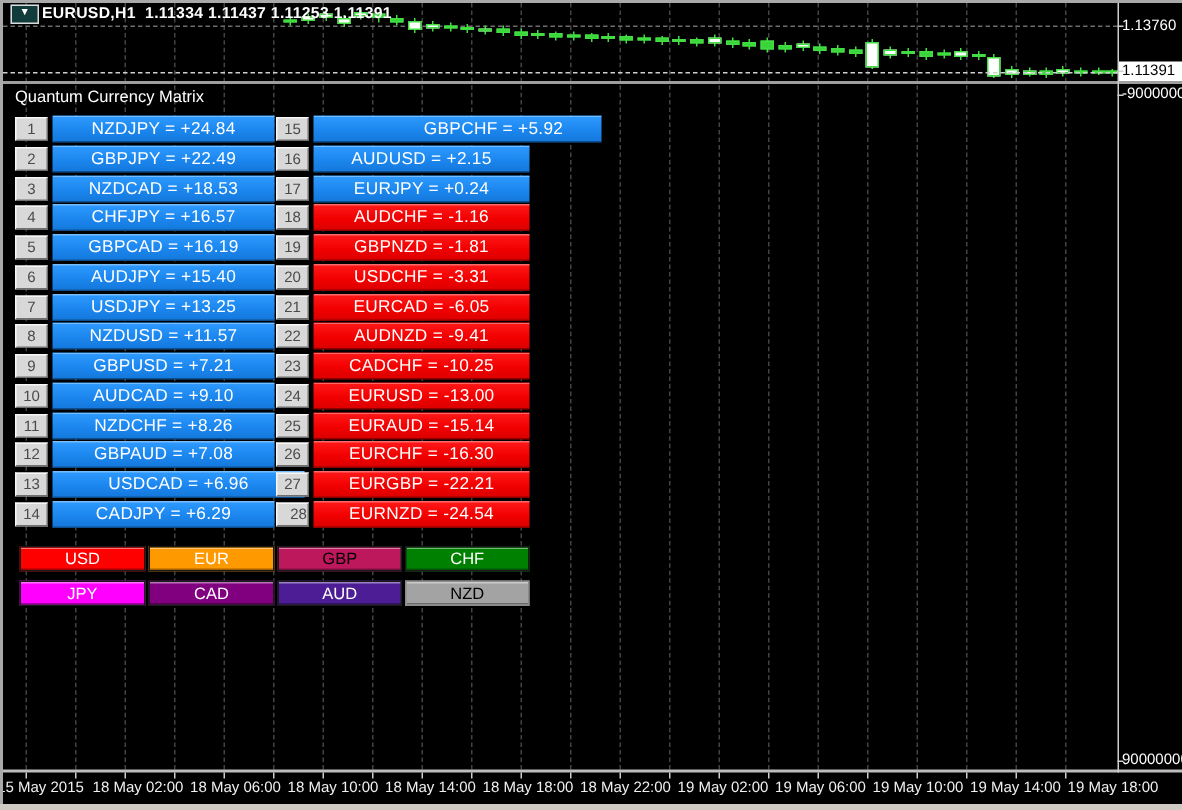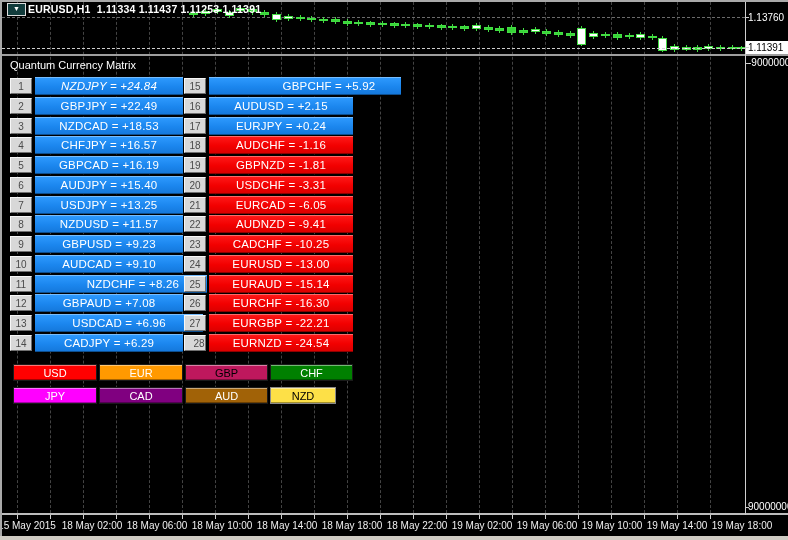--- a/index.html
+++ b/index.html
@@ -211,41 +211,41 @@
   <div class="abs pricelabel" style="top:57px;">-9000000</div>
   <div class="abs pricelabel" style="top:501px;">90000000</div>
   <div class="abs tick-h" style="top:17px;"></div>
   <div class="abs tick-h" style="top:47px;"></div>
   <div class="abs tick-h" style="top:63px;"></div>
   <div class="abs tick-h" style="top:507px;"></div>
 
   <div id="matrix-title" class="abs">Quantum Currency Matrix</div>
   <div id="matrix-rows" class="abs" style="left:0;top:0;">
       <div class="abs numbtn" style="left: 10px; top: 78px;">1</div>
-      <div class="abs pairbar positive" style="left: 35px; top: 77px; width: 148px; font-style: italic;">NZDJPY = +24.84</div>
+      <div class="abs pairbar positive" style="left: 35px; top: 77px; width: 148px;">NZDJPY = +24.84</div>
       <div class="abs numbtn" style="left: 10px; top: 98px;">2</div>
       <div class="abs pairbar positive" style="left: 35px; top: 97px; width: 148px;">GBPJPY = +22.49</div>
       <div class="abs numbtn" style="left: 10px; top: 118px;">3</div>
       <div class="abs pairbar positive" style="left: 35px; top: 117px; width: 148px;">NZDCAD = +18.53</div>
       <div class="abs numbtn" style="left: 10px; top: 137px;">4</div>
       <div class="abs pairbar positive" style="left: 35px; top: 136px; width: 148px;">CHFJPY = +16.57</div>
       <div class="abs numbtn" style="left: 10px; top: 157px;">5</div>
       <div class="abs pairbar positive" style="left: 35px; top: 156px; width: 148px;">GBPCAD = +16.19</div>
       <div class="abs numbtn" style="left: 10px; top: 177px;">6</div>
       <div class="abs pairbar positive" style="left: 35px; top: 176px; width: 148px;">AUDJPY = +15.40</div>
       <div class="abs numbtn" style="left: 10px; top: 197px;">7</div>
       <div class="abs pairbar positive" style="left: 35px; top: 196px; width: 148px;">USDJPY = +13.25</div>
       <div class="abs numbtn" style="left: 10px; top: 216px;">8</div>
       <div class="abs pairbar positive" style="left: 35px; top: 215px; width: 148px;">NZDUSD = +11.57</div>
       <div class="abs numbtn" style="left: 10px; top: 236px;">9</div>
-      <div class="abs pairbar positive" style="left: 35px; top: 235px; width: 148px;">GBPUSD = +9.23</div>
+      <div class="abs pairbar positive" style="left: 35px; top: 235px; width: 148px;">GBPUSD = +7.21</div>
       <div class="abs numbtn" style="left: 10px; top: 256px;">10</div>
       <div class="abs pairbar positive" style="left: 35px; top: 255px; width: 148px;">AUDCAD = +9.10</div>
       <div class="abs numbtn" style="left: 10px; top: 276px;">11</div>
-      <div class="abs pairbar positive" style="left: 35px; top: 275px; width: 148px; padding-left: 24px;">NZDCHF = +8.26</div>
+      <div class="abs pairbar positive" style="left: 35px; top: 275px; width: 148px;">NZDCHF = +8.26</div>
       <div class="abs numbtn" style="left: 10px; top: 295px;">12</div>
       <div class="abs pairbar positive" style="left: 35px; top: 294px; width: 148px;">GBPAUD = +7.08</div>
       <div class="abs numbtn" style="left: 10px; top: 315px;">13</div>
       <div class="abs pairbar positive" style="left: 35px; top: 314px; width: 168px;">USDCAD = +6.96</div>
       <div class="abs numbtn" style="left: 10px; top: 335px;">14</div>
       <div class="abs pairbar positive" style="left: 35px; top: 334px; width: 148px;">CADJPY = +6.29</div>
       <div class="abs numbtn" style="left: 184px; top: 78px;">15</div>
       <div class="abs pairbar positive" style="left: 209px; top: 77px; width: 144px; padding-left: 48px;">GBPCHF = +5.92</div>
       <div class="abs numbtn" style="left: 184px; top: 98px;">16</div>
       <div class="abs pairbar positive" style="left: 209px; top: 97px; width: 144px;">AUDUSD = +2.15</div>
@@ -274,22 +274,22 @@
       <div class="abs numbtn" style="left: 184px; top: 335px; padding-left: 8px;">28</div>
       <div class="abs pairbar negative" style="left: 209px; top: 334px; width: 144px;">EURNZD = -24.54</div>
     </div>
   <div id="currency-buttons" class="abs" style="left:0;top:0;">
       <div class="abs curbtn" style="left: 13px; top: 364px; width: 84px; background: rgb(255, 0, 0); color: rgb(255, 255, 255); border: 1px solid rgb(26, 26, 26);">USD</div>
       <div class="abs curbtn" style="left: 99px; top: 364px; width: 84px; background: rgb(255, 153, 0); color: rgb(255, 255, 255); border: 1px solid rgb(26, 26, 26);">EUR</div>
       <div class="abs curbtn" style="left: 185px; top: 364px; width: 83px; background: #be185d; color: rgb(0, 0, 0); border: 1px solid rgb(26, 26, 26);">GBP</div>
       <div class="abs curbtn" style="left: 270px; top: 364px; width: 83px; background: rgb(0, 128, 0); color: rgb(255, 255, 255); border: 1px solid rgb(26, 26, 26);">CHF</div>
       <div class="abs curbtn" style="left: 13px; top: 387px; width: 84px; background: rgb(255, 0, 255); color: rgb(255, 255, 255); border: 1px solid rgb(26, 26, 26);">JPY</div>
       <div class="abs curbtn" style="left: 99px; top: 387px; width: 84px; background: rgb(128, 0, 128); color: rgb(255, 255, 255); border: 1px solid rgb(26, 26, 26);">CAD</div>
-      <div class="abs curbtn" style="left: 185px; top: 387px; width: 83px; background: #a16207; color: rgb(255, 255, 255); border: 1px solid rgb(26, 26, 26);">AUD</div>
-      <div class="abs curbtn" style="left: 270px; top: 387px; width: 66px; background: #fde047; color: rgb(0, 0, 0); border: 1px solid rgb(138, 138, 138);">NZD</div>
+      <div class="abs curbtn" style="left: 185px; top: 387px; width: 83px; background: #4c1d95; color: rgb(255, 255, 255); border: 1px solid rgb(26, 26, 26);">AUD</div>
+      <div class="abs curbtn" style="left: 270px; top: 387px; width: 83px; background: #a3a3a3; color: rgb(0, 0, 0); border: 1px solid rgb(138, 138, 138);">NZD</div>
     </div>
 
   <div id="time-axis" class="abs" style="left:0;top:0;">
       <div class="abs timelabel" style="left: 27px;">15 May 2015</div>
       <div class="abs timelabel" style="left: 92px;">18 May 02:00</div>
       <div class="abs timelabel" style="left: 157px;">18 May 06:00</div>
       <div class="abs timelabel" style="left: 222px;">18 May 10:00</div>
       <div class="abs timelabel" style="left: 287px;">18 May 14:00</div>
       <div class="abs timelabel" style="left: 352px;">18 May 18:00</div>
       <div class="abs timelabel" style="left: 417px;">18 May 22:00</div>

